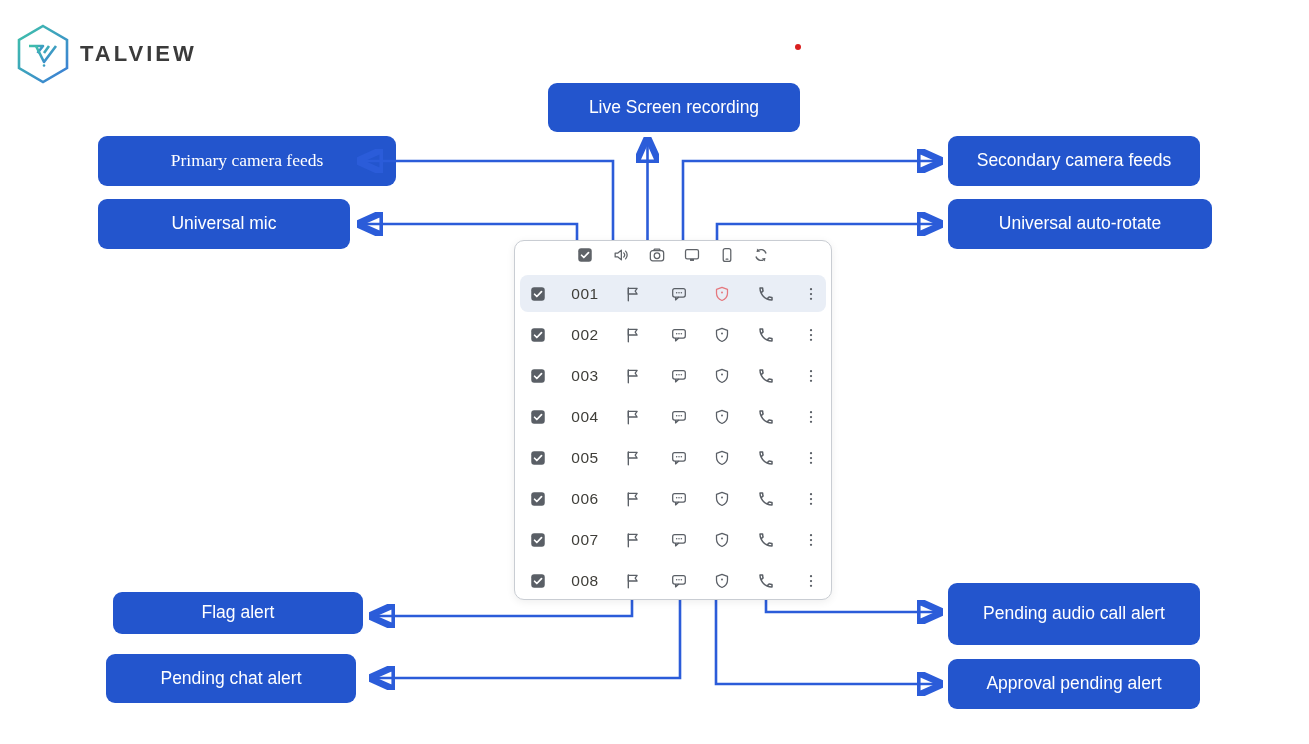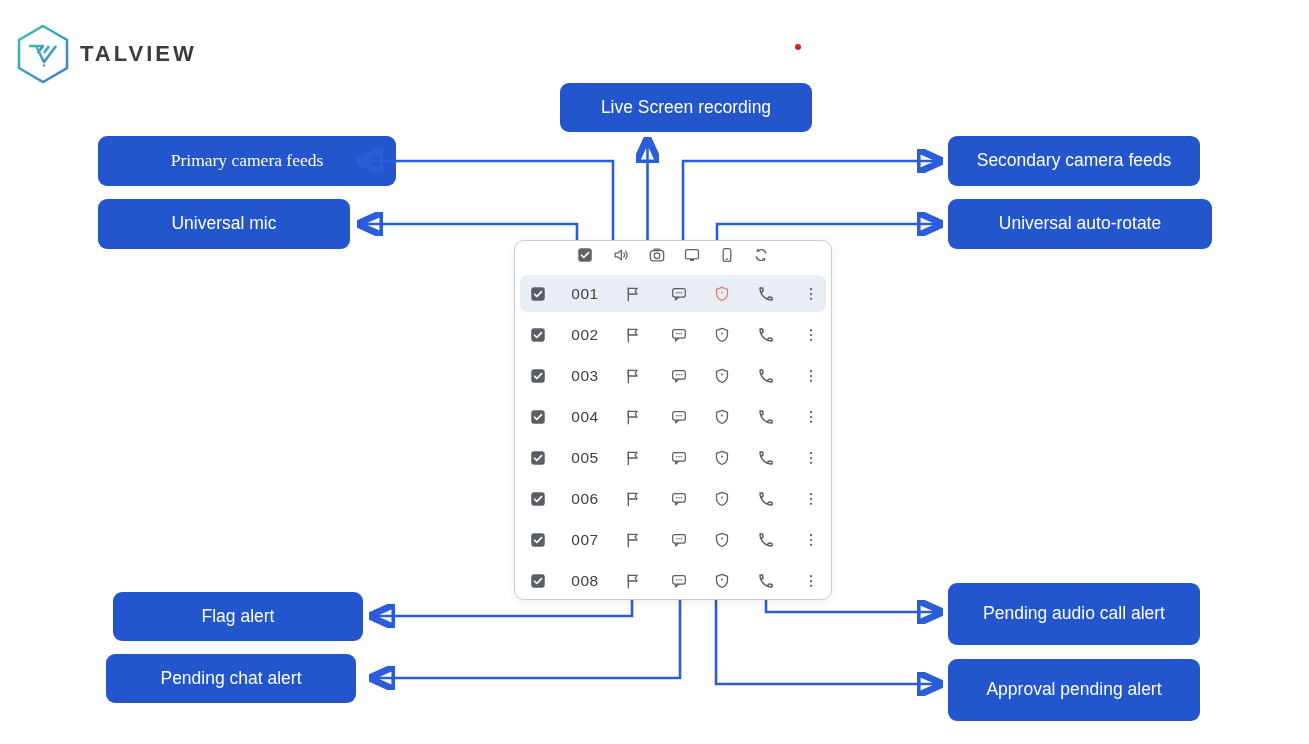--- a/index.html
+++ b/index.html
@@ -10,29 +10,29 @@
   }
   
   .logo{position:absolute;left:16px;top:24px;display:flex;align-items:center;gap:10px;}
   .logo-word{font-size:22px;font-weight:700;letter-spacing:3px;color:#3b3b3b;}
   
   .callout{
     position:absolute;background:#2355cd;color:#ffffff;border-radius:9px;
     display:flex;align-items:center;justify-content:center;
     font-size:17.5px;line-height:1;white-space:nowrap;
   }
-  .co-live     {left:548px;top:83px; width:252px;height:49px;margin-left:12px;}
+  .co-live     {left:548px;top:83px; width:252px;height:49px;}
   .co-primary  {left:98px; top:136px;width:298px;height:50px;font-family:Liberation Serif, serif;}
   .co-mic      {left:98px; top:199px;width:252px;height:50px;}
   .co-secondary{left:948px;top:136px;width:252px;height:50px;}
   .co-rotate   {left:948px;top:199px;width:264px;height:50px;}
-  .co-flag     {left:113px;top:592px;width:250px;height:49px;border-radius:9px;}
+  .co-flag     {left:113px;top:592px;width:250px;height:42px;border-radius:9px;}
   .co-chat     {left:106px;top:654px;width:250px;height:49px;}
   .co-audio    {left:948px;top:583px;width:252px;height:62px;}
-  .co-approval {left:948px;top:659px;width:252px;height:62px;}
+  .co-approval {left:948px;top:659px;width:252px;height:50px;}
   
   .arrows{position:absolute;left:0;top:0;width:1309px;height:744px;pointer-events:none;}
   .arrows path{stroke:#2b5cd9;stroke-width:2.6;fill:none;}
   
   .red-dot{position:absolute;left:795px;top:44px;width:6px;height:6px;border-radius:50%;background:#d91f1f;}
   
   .panel{
     position:absolute;left:514px;top:240px;width:318px;height:360px;
     background:#ffffff;border:1px solid #c9cdd3;border-radius:10px;
     box-shadow:0 2px 8px rgba(0,0,0,0.07);box-sizing:border-box;padding-left:44px;

